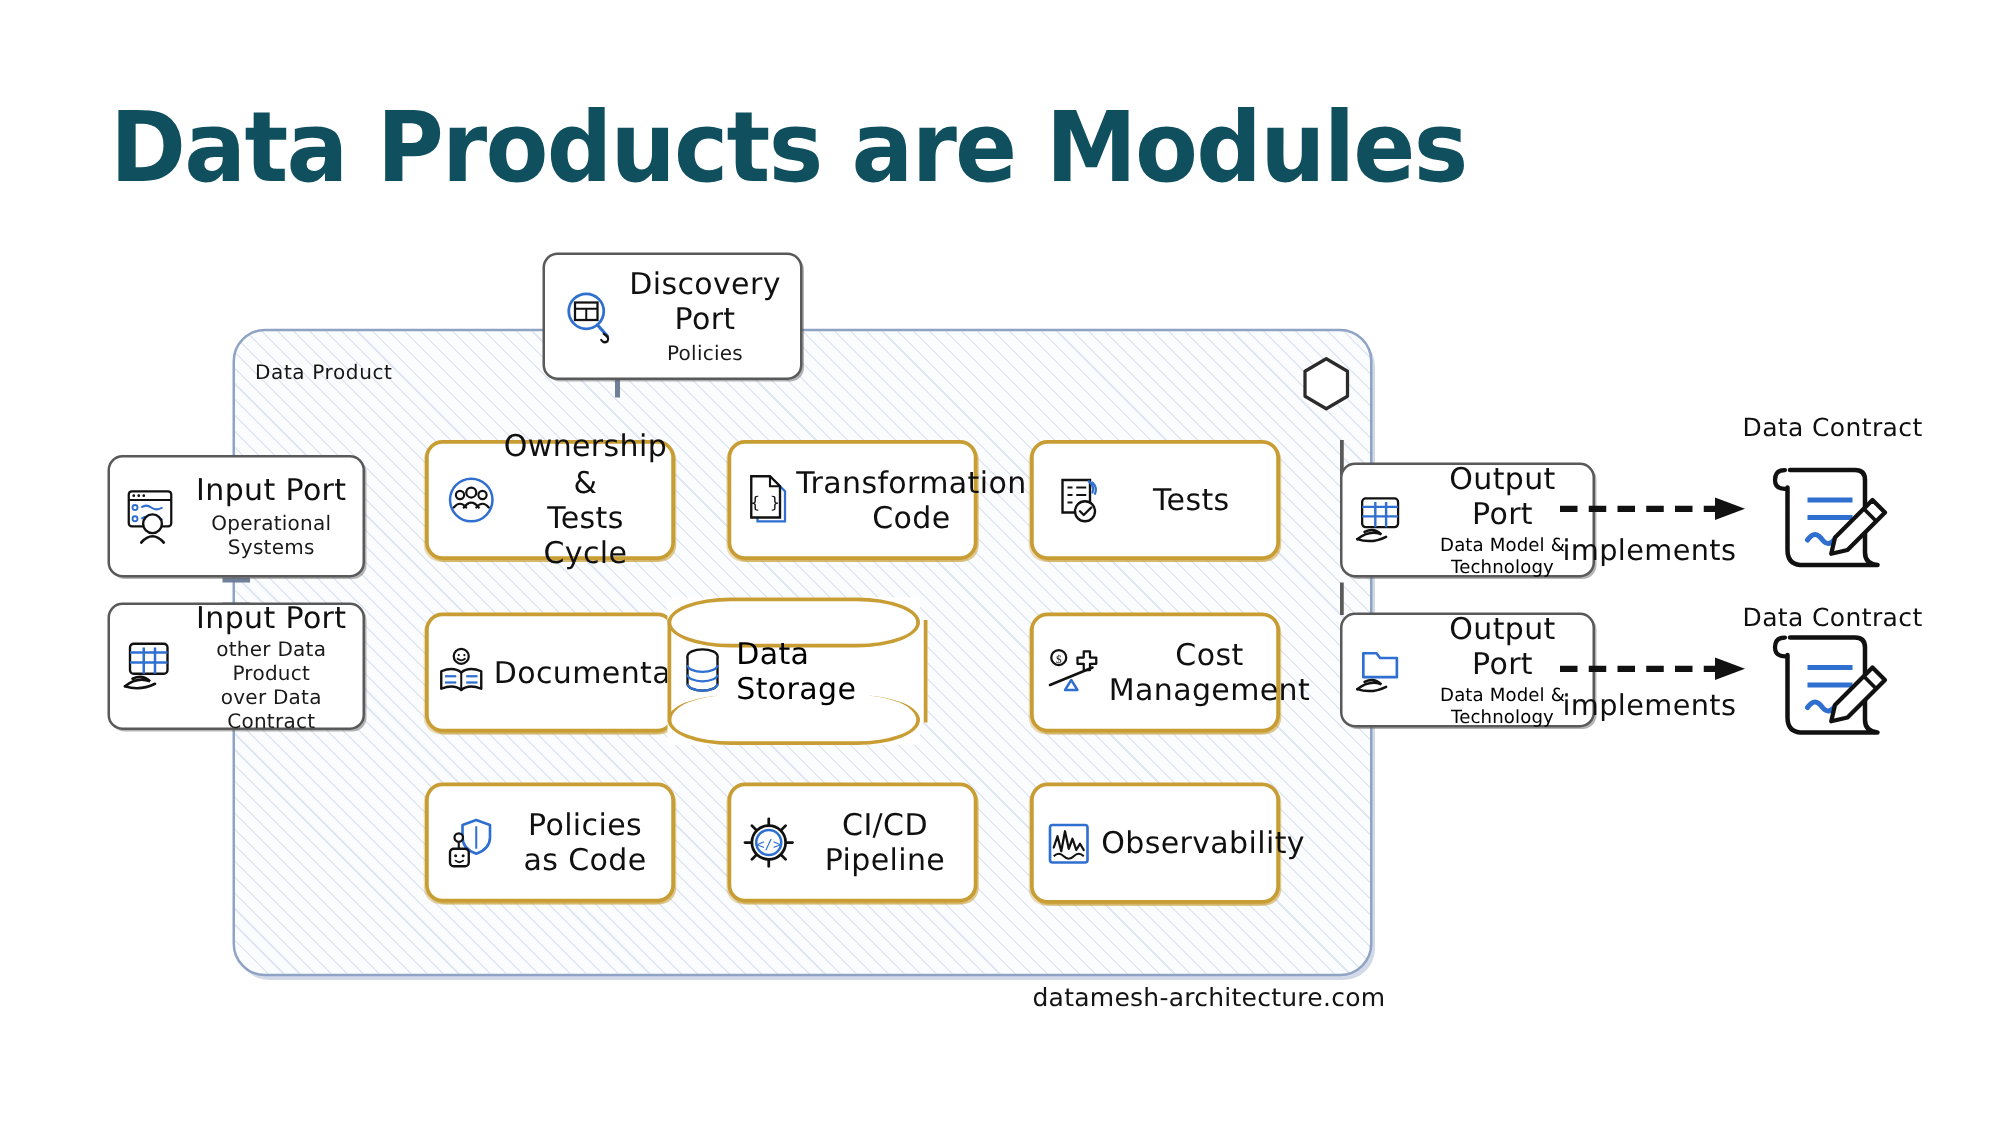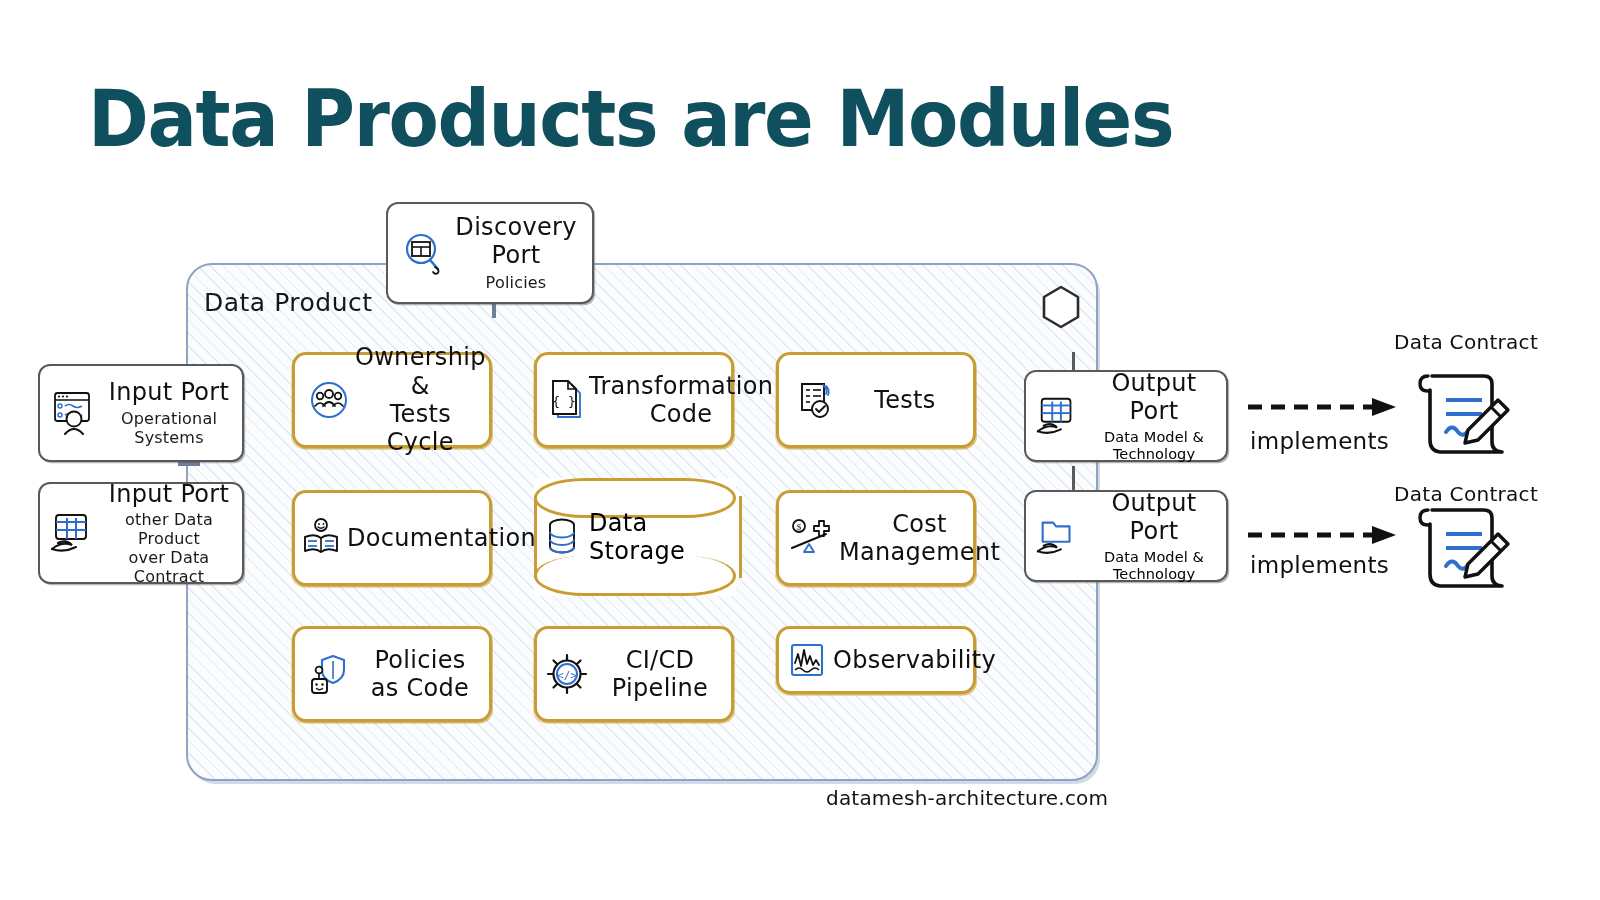--- a/index.html
+++ b/index.html
@@ -39,39 +39,40 @@
         rgba(168,186,214,0.30) 0px,
         rgba(168,186,214,0.30) 1.2px,
         rgba(255,255,255,0) 1.2px,
         rgba(255,255,255,0) 9px),
       #fbfcfe;
     box-shadow: 3px 4px 0 -1px rgba(130,150,185,0.35);
   }
   .dp-label{
     position:absolute;
     left:204px; top:288px;
-    font-size:25px;
+    font-size:16px;
     color:#161616;
     letter-spacing:0.5px;
   }
   .hexagon{
     position:absolute;
     left:1041px; top:285px;
     width:40px;height:44px;
   }
 
   
   .card{
     position:absolute;
     background:#ffffff;
     border-radius:14px;
     box-sizing:border-box;
     display:flex;
     align-items:center;
     justify-content:flex-start;
+    margin-left:48px;
   }
   .card.gold{
     border:3px solid #c89d33;
     box-shadow: 1.5px 2px 0 -0.5px rgba(200,157,51,0.55),
                -1.5px 2px 0 -0.5px rgba(200,157,51,0.35);
   }
   .card.gray{
     border:2.4px solid #595959;
     border-radius:12px;
     box-shadow: 2px 2px 0 -0.8px rgba(90,90,90,0.45);
@@ -393,21 +394,21 @@
         <circle cx="23" cy="23" r="13.5" fill="#fff" stroke="#111" stroke-width="2.2"></circle>
         <circle cx="23" cy="23" r="10" fill="#fff" stroke="#2f6fd0" stroke-width="2"></circle>
         <text x="23" y="28" font-size="11" text-anchor="middle" fill="#2f6fd0" font-family="monospace">&lt;/&gt;</text>
       </svg>
     </div>
     <div class="txt">
       <div class="lbl">CI/CD Pipeline</div>
     </div>
   </div>
 
-  <div class="card gold" style="left:776px;top:626px;width:200px;height:68px;padding:0 2px;">
+  <div class="card gold" style="left:776px;top:626px;width:200px;height:97px;padding:0 2px;">
     <div class="ico" style="width:52px;">
       <svg width="44" height="46" viewBox="0 0 44 46">
         <rect x="7" y="8" width="30" height="30" rx="2" fill="#fff" stroke="#2f6fd0" stroke-width="2.1"></rect>
         <path d="M10 26 l3 -9 l3 12 l3 -16 l3 14 l3 -8 l3 9 l3 -5 l3 5" fill="none" stroke="#111" stroke-width="1.8" stroke-linejoin="round" stroke-linecap="round"></path>
         <path d="M10 33 q4 -4 8 0 q4 4 8 0 q4 -4 8 0" fill="none" stroke="#111" stroke-width="1.6"></path>
       </svg>
     </div>
     <div class="txt">
       <div class="lbl">Observability</div>
     </div>

